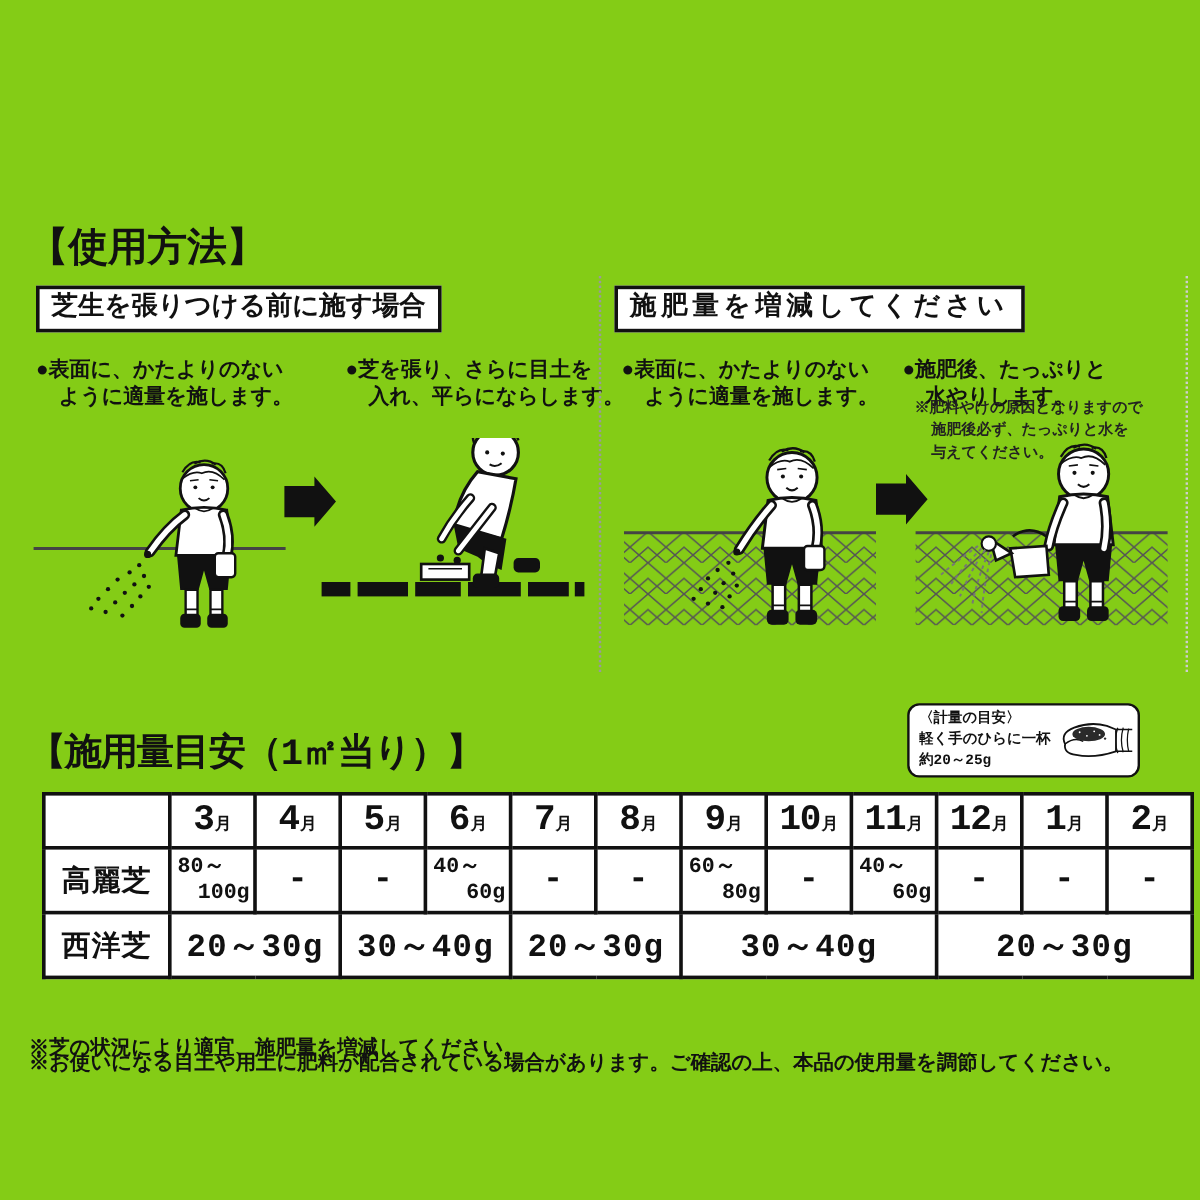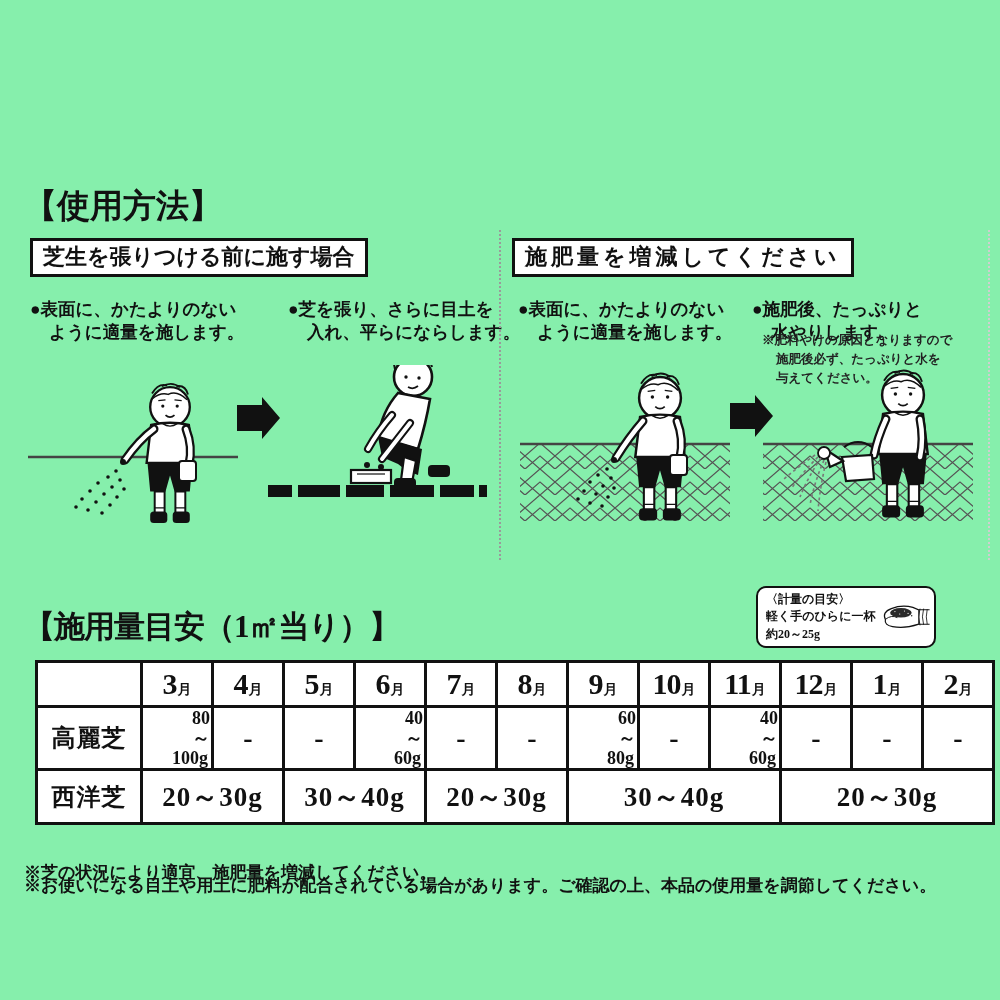--- a/index.html
+++ b/index.html
@@ -1,18 +1,18 @@
 <!DOCTYPE html>
 <html><head>
 <meta charset="utf-8">
 <style>
   html,body{margin:0;padding:0;background:#fff;}
   .page{
-    position:relative;width:1000px;height:1000px;background:#86efac;
-    font-family:Liberation Serif, serif;color:#111;overflow:hidden;
+    position:relative;width:1000px;height:1000px;background:#84cc16;
+    font-family:Liberation Mono, monospace;color:#111;overflow:hidden;
   }
   .abs{position:absolute;}
   .hmain{font-weight:bold;white-space:nowrap;}
   #usage-title{left:24px;top:184px;font-size:33px;letter-spacing:0px;}
   #dosage-title{left:24px;top:606px;font-size:31px;letter-spacing:-1px;}
   .boxhead{
     position:absolute;top:238px;border:3px solid #111;font-weight:bold;
     font-size:22px;line-height:1;padding:5px 10px 6px;white-space:nowrap;background:#fff;
   }
   #box-left{left:30px;}
@@ -26,39 +26,39 @@
     position:absolute;font-weight:bold;font-size:12.5px;line-height:1.5;
     white-space:pre-line;padding-left:14px;text-indent:-14px;color:#222;
   }
   #note-left{left:32px;top:331px;} #note-right{left:762px;top:331px;}
   .vdash{position:absolute;top:230px;height:330px;width:0;border-left:2px dotted #9a9a9a;}
   #divider-center{left:499px;} #divider-right{left:988px;border-left:2px dotted #cfcfcf;}
   .illus{position:absolute;top:365px;width:470px;height:175px;}
   #illus-left{left:20px;} #illus-right{left:510px;}
   
   #measure-box{
-    left:756px;top:586px;width:180px;height:62px;border:2.5px solid #111;border-radius:10px;
+    left:756px;top:586px;width:194px;height:62px;border:2.5px solid #111;border-radius:10px;
     display:flex;align-items:center;gap:2px;padding:2px 4px 2px 8px;box-sizing:border-box;background:#fff;
   }
   .measure-lines{font-size:12px;font-weight:bold;line-height:1.45;white-space:nowrap;}
   .measure-lines span{display:block;}
   
   #dosage-table-wrap{left:35px;top:660px;}
   table.dosage{border-collapse:collapse;table-layout:fixed;width:960px;background:#fff;}
   table.dosage th,table.dosage td{
     border:3px solid #111;font-weight:bold;text-align:center;vertical-align:middle;
     padding:0;overflow:hidden;
   }
   table.dosage tr.hdr th{height:42px;}
   table.dosage tr.body th,table.dosage tr.body td{height:51px;}
   .mnum{font-size:30px;letter-spacing:-1px;} .munit{font-size:14px;margin-left:1px;}
   .rowlabel{font-size:24px;letter-spacing:1px;}
   td.dash{font-size:28px;} td.big{font-size:27px;letter-spacing:1px;}
   td.two{font-size:18px;line-height:1.12;}
-  td.two .l1{text-align:left;padding-left:5px;margin-left:44px;}
+  td.two .l1{text-align:left;padding-left:5px;}
   td.two .l2{text-align:right;padding-right:3px;}
   .footnote{position:absolute;left:24px;font-weight:bold;font-size:17px;white-space:nowrap;}
   #fn1{top:834px;margin-top:40px;} #fn2{top:861px;}
   svg .ink{stroke:#111;fill:none;}
 </style>
 </head>
 <body>
 
 <div class="page">
 

